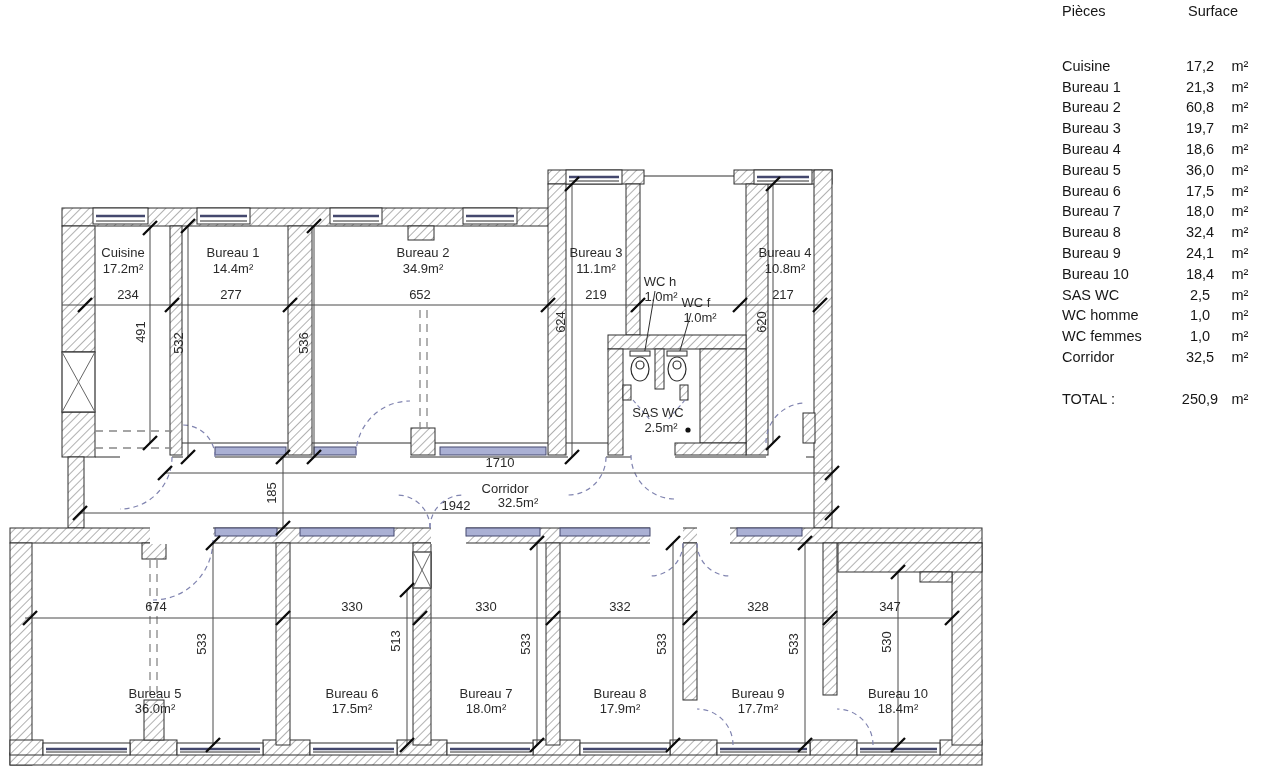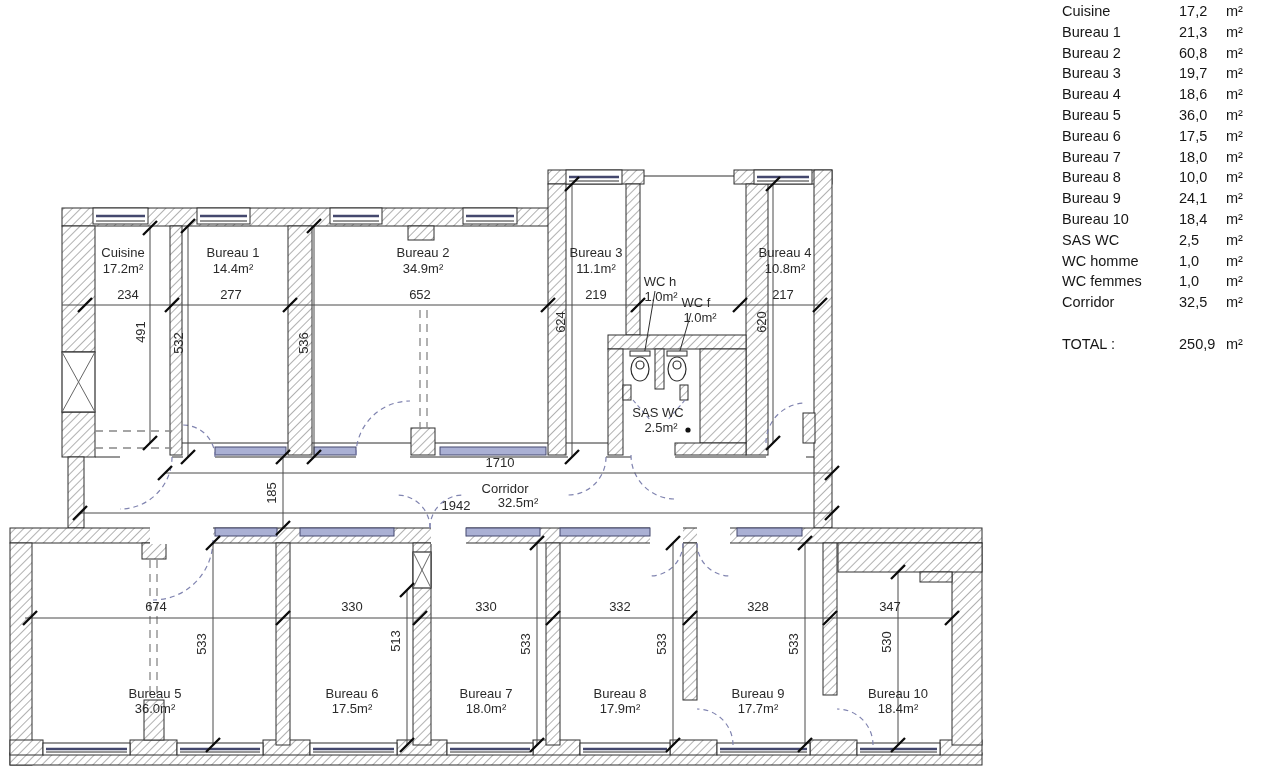--- a/index.html
+++ b/index.html
@@ -6,22 +6,22 @@
   body{width:1280px;height:775px;position:relative;font-family:"Liberation Sans",sans-serif;overflow:hidden;}
   #plan-wrap{position:absolute;left:0;top:0;width:1000px;height:775px;}
   svg text{font-family:"Liberation Sans",sans-serif;fill:#2a2a2a;}
   .rlab{font-size:13px;text-anchor:middle;}
   .dlab{font-size:13px;text-anchor:middle;}
   
   #surface-table{position:absolute;left:1062px;top:1px;width:192px;color:#161616;font-size:14.5px;}
   .trow{display:flex;height:20.8px;align-items:baseline;line-height:20.8px;}
   .tname{flex:1;text-align:left;white-space:nowrap;}
   .tsurf{width:66px;text-align:left;}
-  .tval{width:42px;text-align:left;}
-  .tunit{width:28px;padding-left:5px;text-align:left;}
+  .tval{width:42px;text-align:center;margin-top:34px;}
+  .tunit{width:28px;padding-left:5px;text-align:center;}
   .tspacer{height:21px;}
 </style>
 </head>
 <body>
 
 <div id="plan-wrap">
 <svg id="plan" width="1000" height="775" viewBox="0 0 1000 775">
   <defs>
     <pattern id="hatch" patternUnits="userSpaceOnUse" width="6" height="6" patternTransform="rotate(45)">
       <rect width="6" height="6" fill="#ffffff"></rect>
@@ -315,20 +315,24 @@
     <text class="dlab" transform="rotate(-90 530 644)" x="530" y="644">533</text>
     <text class="dlab" transform="rotate(-90 666 644)" x="666" y="644">533</text>
     <text class="dlab" transform="rotate(-90 798 644)" x="798" y="644">533</text>
     <text class="dlab" transform="rotate(-90 891 642)" x="891" y="642">530</text>
   </g>
 </svg>
 </div>
 
 <div id="surface-table">
   <div class="trow">
+    <span class="tname">Pièces</span>
+    <span class="tsurf">Surface</span>
+  </div>
+  <div class="trow">
       <span class="tname">Cuisine</span>
       <span class="tval">17,2</span>
       <span class="tunit">m²</span>
     </div>
   <div class="trow">
       <span class="tname">Bureau 1</span>
       <span class="tval">21,3</span>
       <span class="tunit">m²</span>
     </div>
   <div class="trow">
@@ -356,21 +360,21 @@
       <span class="tval">17,5</span>
       <span class="tunit">m²</span>
     </div>
   <div class="trow">
       <span class="tname">Bureau 7</span>
       <span class="tval">18,0</span>
       <span class="tunit">m²</span>
     </div>
   <div class="trow">
       <span class="tname">Bureau 8</span>
-      <span class="tval">10,0</span>
+      <span class="tval">32,4</span>
       <span class="tunit">m²</span>
     </div>
   <div class="trow">
       <span class="tname">Bureau 9</span>
       <span class="tval">24,1</span>
       <span class="tunit">m²</span>
     </div>
   <div class="trow">
       <span class="tname">Bureau 10</span>
       <span class="tval">18,4</span>

